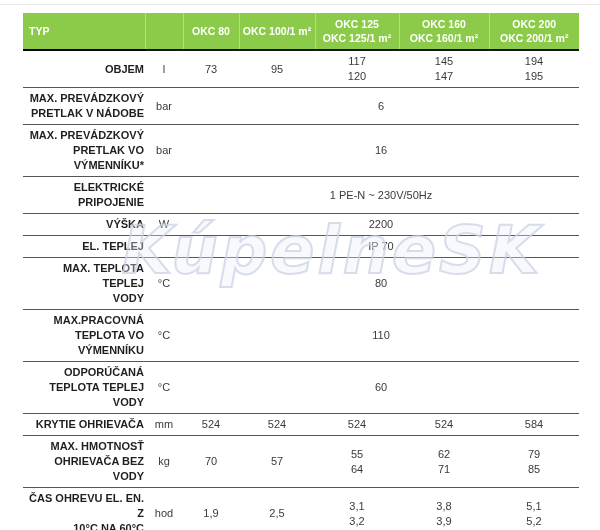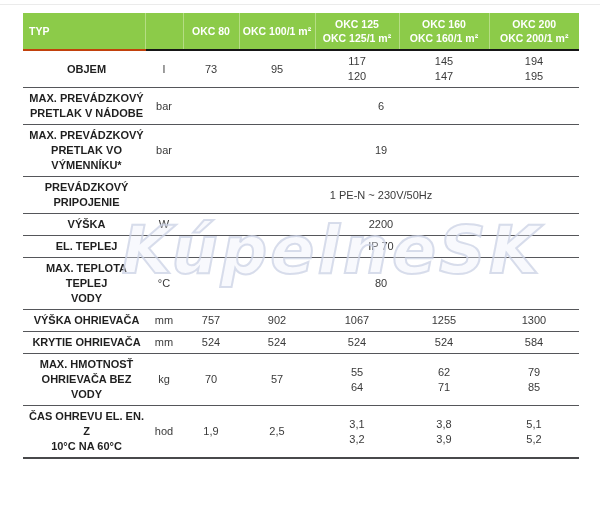--- a/index.html
+++ b/index.html
@@ -15,30 +15,30 @@
     position:absolute; left:23px; top:13px; width:556px;
     border-collapse:collapse; table-layout:fixed;
   }
   table.spec th {
     background:#8CCB49; color:#ffffff; font-size:10.5px; font-weight:bold;
     line-height:14px; text-align:center; vertical-align:middle;
     padding:4px 1px; border-bottom:2px solid #161616;
   }
   table.spec th.typ {
     text-align:left; padding-left:6px;
-    border-bottom:2px solid #c2410c;
+    border-bottom:2px solid #000000;
   }
   table.spec th + th { border-left:1px solid #B5DD84; }
   table.spec td {
     font-size:11px; color:#3a3a3a; text-align:center; vertical-align:middle;
     padding:3px 1px; line-height:15px;
     border-bottom:1.5px solid #55565a;
   }
   table.spec td.lab {
-    text-align:center; font-weight:bold; color:#1f1f1f; padding-left:6px;
+    text-align:right; font-weight:bold; color:#1f1f1f; padding-left:6px;
     font-size:11px;
   }
   table.spec tr:last-child td { border-bottom:2px solid #48494b; }
   .ml { white-space:pre-line; }
   .watermark {
     position:absolute; left:112px; top:212px; width:440px; height:80px;
     font-family:"DejaVu Sans", sans-serif;
     font-size:65px; font-weight:bold; font-style:italic;
     letter-spacing:3px; text-align:center; line-height:78px;
     color:rgba(235,239,248,0.35);
@@ -95,24 +95,24 @@
         <td class="lab ml">MAX. PREVÁDZKOVÝ
 PRETLAK V NÁDOBE</td>
         <td>bar</td>
         <td colspan="5">6</td>
       </tr>
       <tr>
         <td class="lab ml">MAX. PREVÁDZKOVÝ
 PRETLAK VO
 VÝMENNÍKU*</td>
         <td>bar</td>
-        <td colspan="5">19</td>
+        <td colspan="5">16</td>
       </tr>
       <tr>
-        <td class="lab ml">PREVÁDZKOVÝ
+        <td class="lab ml">ELEKTRICKÉ
 PRIPOJENIE</td>
         <td></td>
         <td colspan="5">1 PE-N ~ 230V/50Hz</td>
       </tr>
       <tr>
         <td class="lab ml">VÝŠKA</td>
         <td>W</td>
         <td colspan="5">2200</td>
       </tr>
       <tr>
@@ -120,27 +120,32 @@
         <td></td>
         <td colspan="5">IP 70</td>
       </tr>
       <tr>
         <td class="lab ml">MAX. TEPLOTA TEPLEJ
 VODY</td>
         <td>°C</td>
         <td colspan="5">80</td>
       </tr>
       <tr>
-        <td class="lab ml">VÝŠKA OHRIEVAČA</td>
-        <td>mm</td>
-        <td>757</td>
-        <td>902</td>
-        <td>1067</td>
-        <td>1255</td>
-        <td>1300</td>
+        <td class="lab ml">MAX.PRACOVNÁ
+TEPLOTA VO
+VÝMENNÍKU</td>
+        <td>°C</td>
+        <td colspan="5">110</td>
+      </tr>
+      <tr>
+        <td class="lab ml">ODPORÚČANÁ
+TEPLOTA TEPLEJ
+VODY</td>
+        <td>°C</td>
+        <td colspan="5">60</td>
       </tr>
       <tr>
         <td class="lab ml">KRYTIE OHRIEVAČA</td>
         <td>mm</td>
         <td>524</td>
         <td>524</td>
         <td>524</td>
         <td>524</td>
         <td>584</td>
       </tr>

